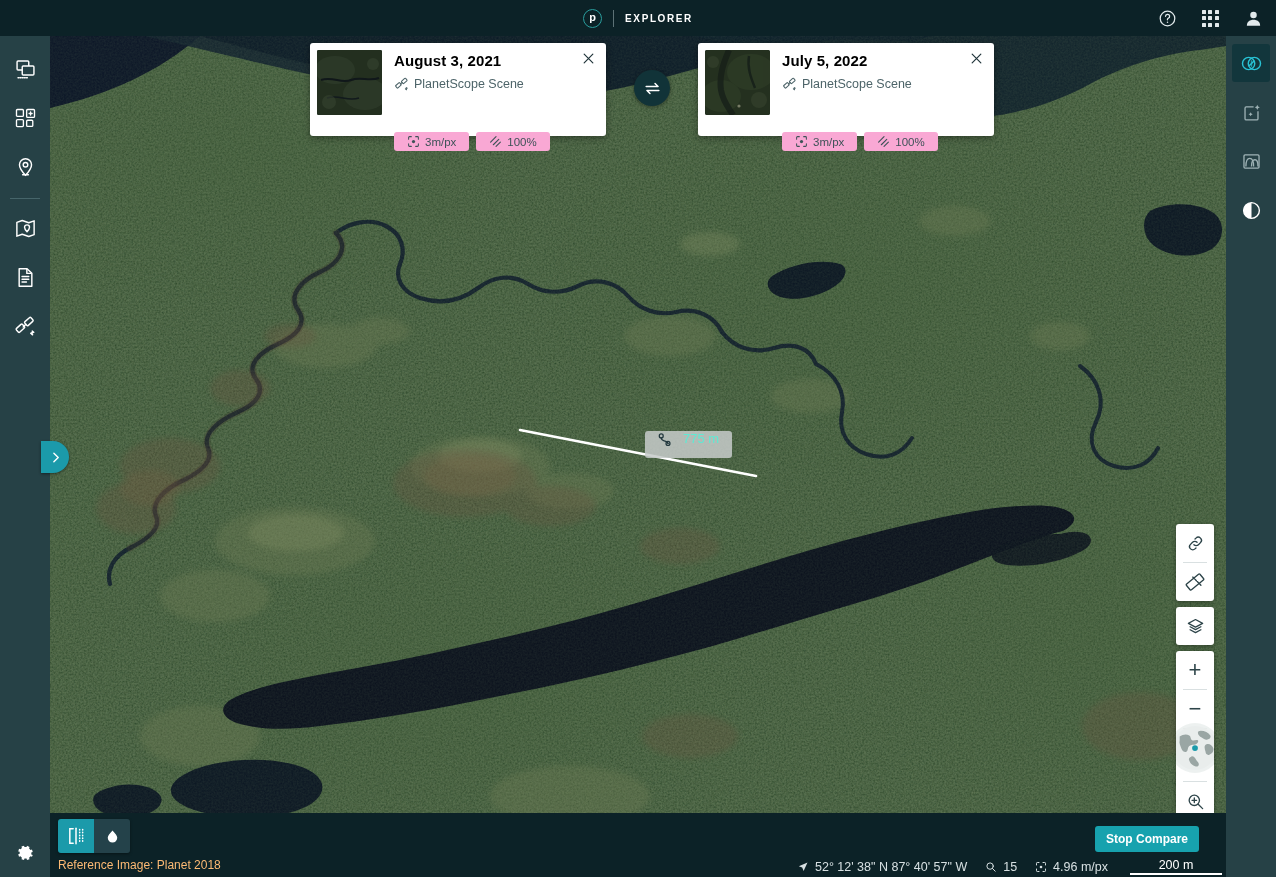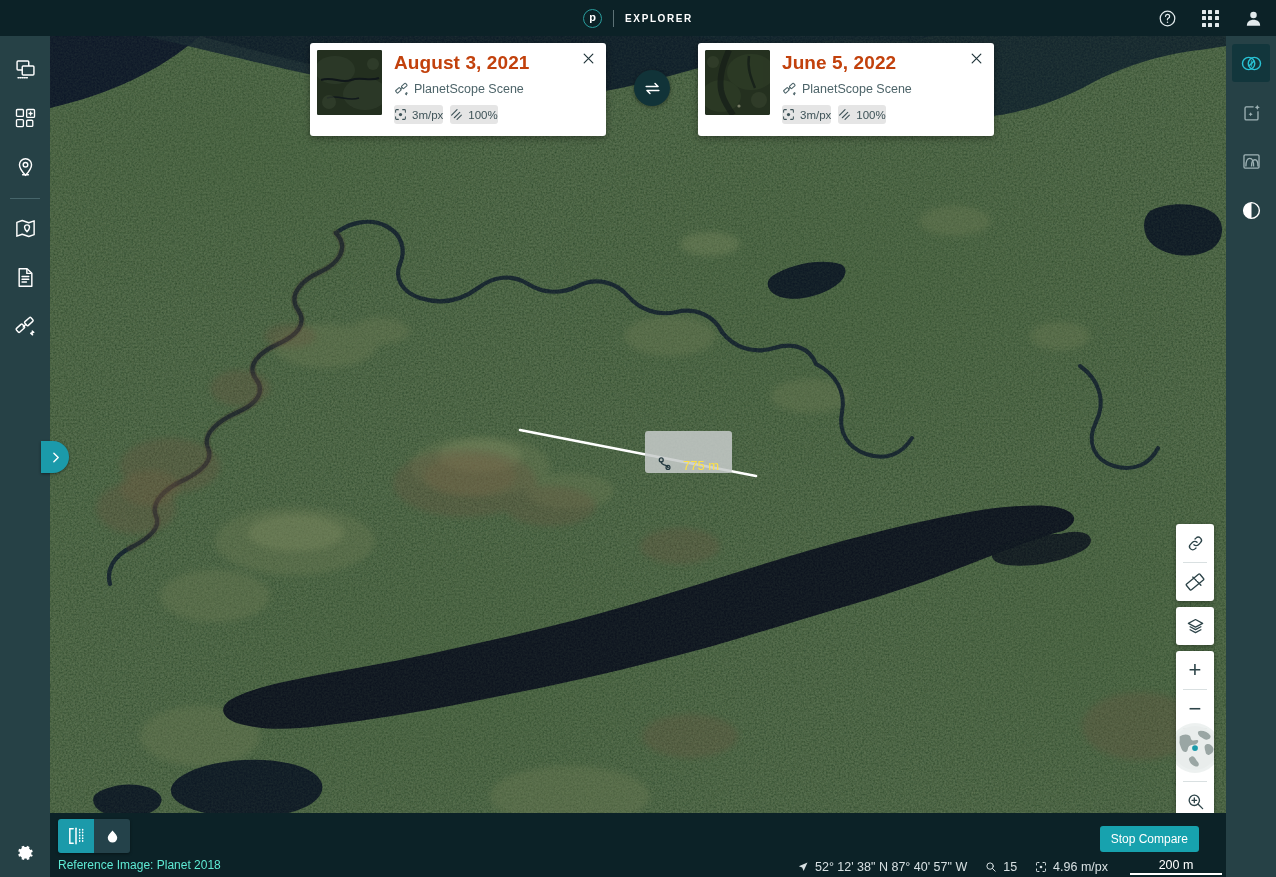--- a/index.html
+++ b/index.html
@@ -122,55 +122,55 @@
     display: flex; padding: 7px;
     position: relative;
   }
   .card-thumb {
     width: 65px; height: 65px; flex: 0 0 65px;
     border-radius: 2px; overflow: hidden;
     background: #1d2b21;
   }
   .card-body { flex: 1; padding-left: 12px; padding-top: 2px; min-width:0; }
   .card-date {
-    font-size: 19px; font-weight: 700; color: #c2410c;
+    font-size: 15px; font-weight: 700; color: #000000;
     letter-spacing: .1px;
   }
   .card-type {
     display: flex; align-items: center; gap: 4px;
     margin-top: 7px; color: #4d6469; font-size: 12.5px;
   }
   .card-chips { display: flex; gap: 7px; margin-top: 8px; }
   .chip {
     display: flex; align-items: center; gap: 5px;
-    background: #e5e5e5; border-radius: 3px;
-    padding: 3px 0; color: #3d5257; font-size: 11.5px;
+    background: #f9a8d4; border-radius: 3px;
+    padding: 3px 13px; color: #3d5257; font-size: 11.5px; margin-top: 32px;
   }
   .card-close {
     position: absolute; top: 6px; right: 9px;
     width: 18px; height: 18px; cursor: pointer;
     display:flex; align-items:center; justify-content:center;
     color: #20343a;
   }
   .swap-btn {
     width: 36px; height: 36px; border-radius: 50%;
     background: #113338; margin: 27px 28px 0 28px;
     display: flex; align-items: center; justify-content: center;
     color: #ffffff; cursor: pointer; flex: 0 0 36px;
     box-shadow: 0 1px 4px rgba(0,0,0,.4);
   }
 
   
   .measure-layer { position:absolute; inset:0; pointer-events:none; z-index: 30; }
   .measure-label {
     position: absolute; left: 595px; top: 395px;
-    height: 42px; display:flex; align-items:flex-end; gap:9px;
+    height: 27px; display:flex; align-items:flex-start; gap:9px;
     background: rgba(198,203,201,.86);
     border-radius: 3px; padding: 0 13px 0 11px;
-    color: #fde047; font-size: 13px; pointer-events:auto;
+    color: #5eead4; font-size: 13px; pointer-events:auto;
   }
 
   
   .map-ctrls {
     position: absolute; right: 12px; top: 488px;
     width: 38px; z-index: 42;
     display: flex; flex-direction: column; align-items: center;
   }
   .ctrl-group {
     background: #ffffff; border-radius: 3px;
@@ -209,26 +209,26 @@
     box-shadow: 0 1px 3px rgba(0,0,0,.4);
   }
   .mode-btn {
     width: 36px; height: 34px;
     display: flex; align-items: center; justify-content: center;
     background: #24424a; color: #ffffff; cursor: pointer;
   }
   .mode-btn.active { background: #1b9aaa; }
   .ref-text {
     position: absolute; left: 8px; top: 45px;
-    color: #5eead4; font-size: 12px;
+    color: #fdba74; font-size: 12px;
   }
   .stop-compare {
     position: absolute; right: 27px; top: 13px;
     background: #17a2ae; color: #ffffff;
-    font-size: 12px; font-weight: 400;
+    font-size: 12px; font-weight: 700;
     border: none; border-radius: 3px;
     padding: 6px 11px; cursor: pointer;
   }
   .status-right {
     position: absolute; right: 0; top: 45px;
     display: flex; align-items: center; gap: 18px;
     color: #d7e0e2; font-size: 12.5px;
   }
   .stat { display: flex; align-items: center; gap: 6px; }
   .scalebar { display: flex; flex-direction: column; align-items: center; width: 100px; justify-content: center; }
@@ -717,21 +717,21 @@
           <path d="M24 0 C18 14 14 26 16 40 C18 52 24 58 28 65" stroke="#151d18" stroke-width="6" fill="none" opacity=".75"></path>
           <path d="M44 6 C42 18 46 28 50 38" stroke="#18221a" stroke-width="2.4" fill="none"></path>
           <g fill="#3d4a33" opacity=".45">
             <circle cx="54" cy="50" r="8"></circle>
               <circle cx="8" cy="12" r="6"></circle>
           </g>
           <circle cx="34" cy="56" r="1.6" fill="#8d9178" opacity=".8"></circle>
         </svg>
       </div>
       <div class="card-body">
-        <div class="card-date">June 5, 2022</div>
+        <div class="card-date">July 5, 2022</div>
         <div class="card-type">
           <span>
             <svg width="16" height="16" viewBox="0 0 24 24" fill="none" stroke="#4d6469" stroke-width="1.6" stroke-linejoin="round">
               <rect x="2.6" y="11.6" width="8" height="4.8" rx="1" transform="rotate(-42 6.6 14)"></rect>
               <rect x="11.4" y="5" width="8" height="4.8" rx="1" transform="rotate(-42 15.4 7.4)"></rect>
               <path d="M9.7 12.3 L12.3 9.7" stroke-linecap="round"></path>
               <path d="M18.4 17.4l1.4 1-1.7.4.7 1.9-1.7-1.4" stroke-linecap="round"></path>
             </svg>
           </span>
           <span>PlanetScope Scene</span>

